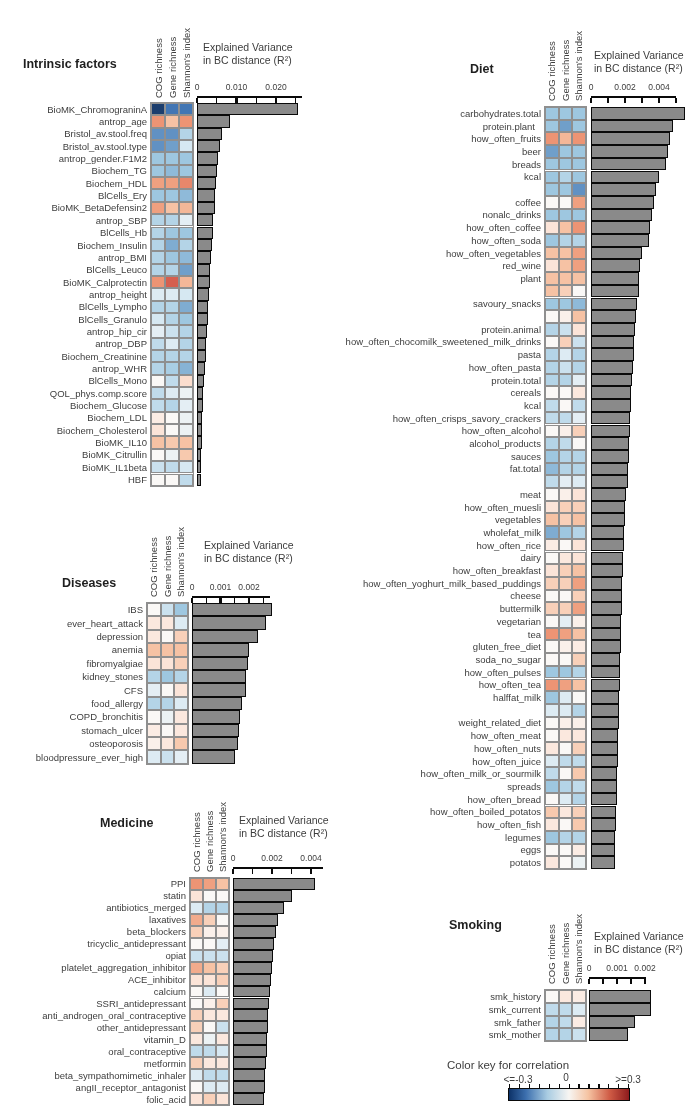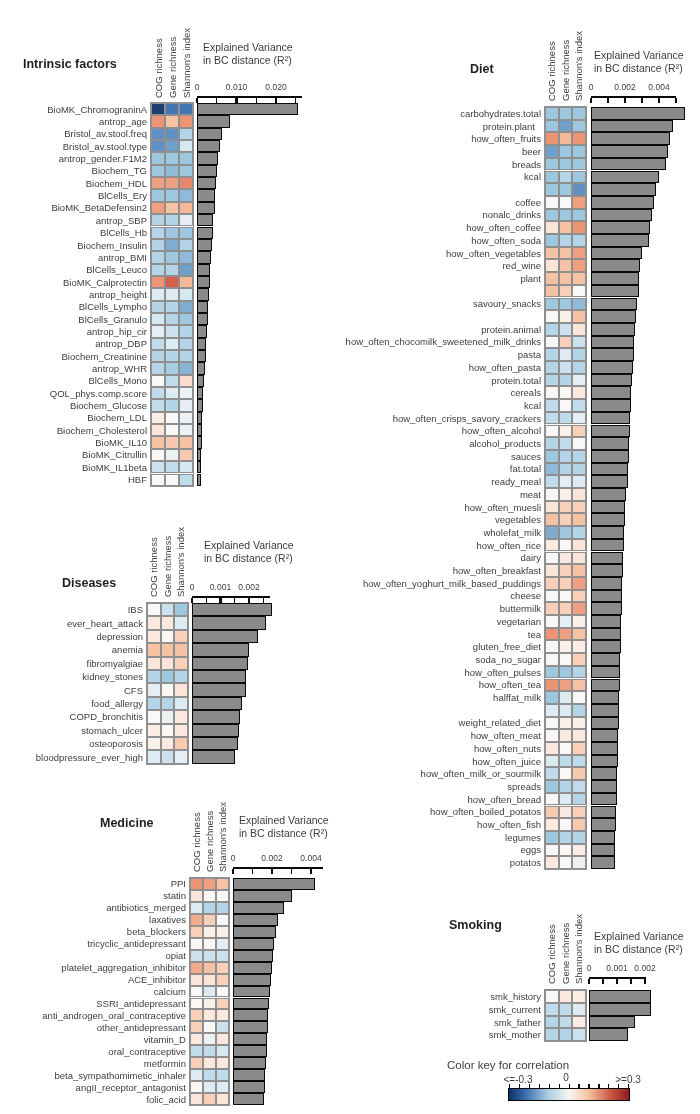--- a/index.html
+++ b/index.html
@@ -377,21 +377,20 @@
     <div class="row-label" style="left: 241px; top: 450.75px; width: 300px;">sauces</div>
     <div class="cell" style="left: 545px; top: 449.9px; width: 13.5px; height: 12.7px; background: rgb(158, 199, 224);"></div>
     <div class="cell" style="left: 558.5px; top: 449.9px; width: 13.5px; height: 12.7px; background: rgb(180, 212, 231);"></div>
     <div class="cell" style="left: 572px; top: 449.9px; width: 13.5px; height: 12.7px; background: rgb(180, 212, 231);"></div>
     <div class="bar" style="left: 591px; top: 449.9px; width: 37.74px; height: 12.7px;"></div>
     <div class="row-label" style="left: 241px; top: 463.45px; width: 300px;">fat.total</div>
     <div class="cell" style="left: 545px; top: 462.6px; width: 13.5px; height: 12.7px; background: rgb(143, 186, 217);"></div>
     <div class="cell" style="left: 558.5px; top: 462.6px; width: 13.5px; height: 12.7px; background: rgb(180, 212, 231);"></div>
     <div class="cell" style="left: 572px; top: 462.6px; width: 13.5px; height: 12.7px; background: rgb(180, 212, 231);"></div>
     <div class="bar" style="left: 591px; top: 462.6px; width: 37.4px; height: 12.7px;"></div>
-    <div class="row-label" style="left: 241px; top: 476.15px; width: 300px;">ready_meal</div>
     <div class="cell" style="left: 545px; top: 475.3px; width: 13.5px; height: 12.7px; background: rgb(192, 219, 235);"></div>
     <div class="cell" style="left: 558.5px; top: 475.3px; width: 13.5px; height: 12.7px; background: rgb(228, 238, 244);"></div>
     <div class="cell" style="left: 572px; top: 475.3px; width: 13.5px; height: 12.7px; background: rgb(221, 235, 243);"></div>
     <div class="bar" style="left: 591px; top: 475.3px; width: 36.55px; height: 12.7px;"></div>
     <div class="row-label" style="left: 241px; top: 488.85px; width: 300px;">meat</div>
     <div class="cell" style="left: 545px; top: 488px; width: 13.5px; height: 12.7px; background: rgb(250, 248, 246);"></div>
     <div class="cell" style="left: 558.5px; top: 488px; width: 13.5px; height: 12.7px; background: rgb(250, 240, 234);"></div>
     <div class="cell" style="left: 572px; top: 488px; width: 13.5px; height: 12.7px; background: rgb(251, 228, 216);"></div>
     <div class="bar" style="left: 591px; top: 488px; width: 34.85px; height: 12.7px;"></div>
     <div class="row-label" style="left: 241px; top: 501.55px; width: 300px;">how_often_muesli</div>

